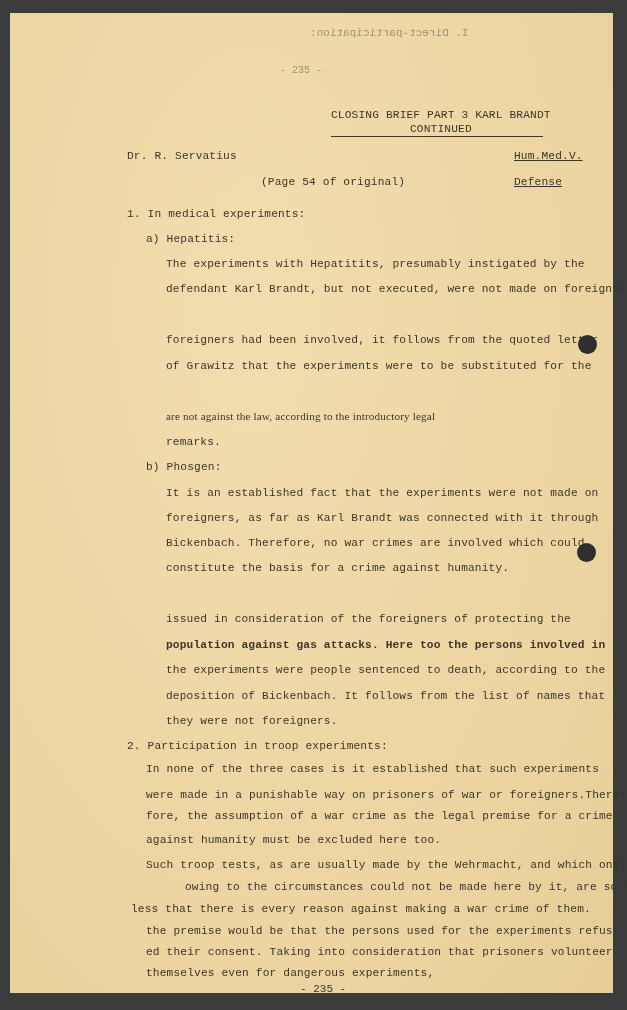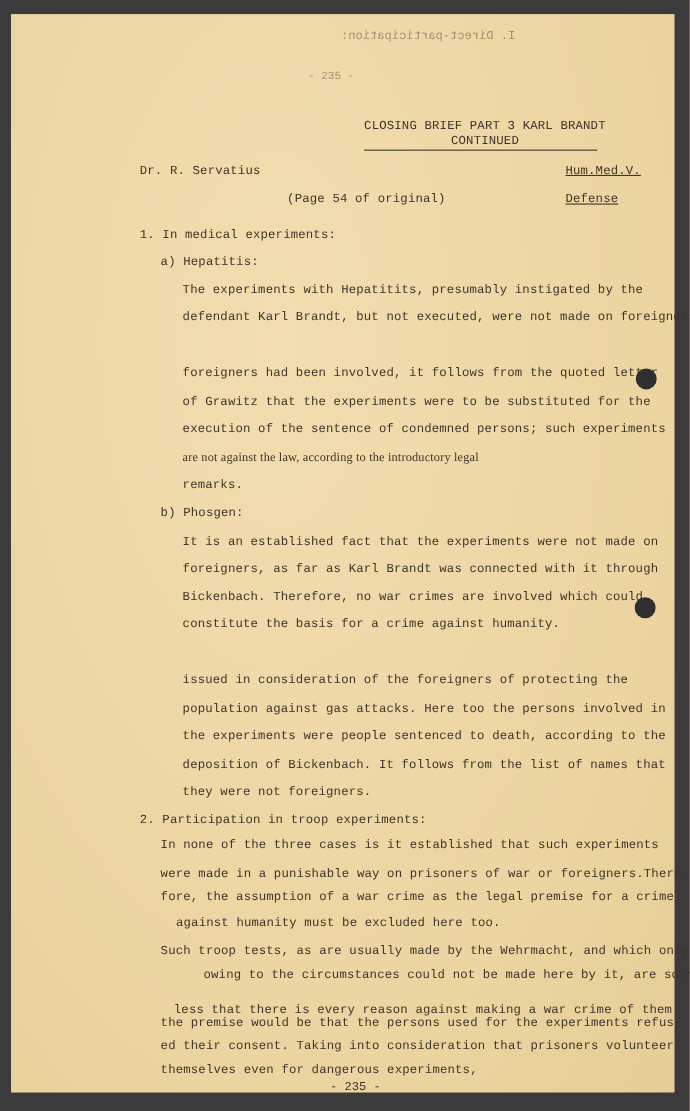--- a/index.html
+++ b/index.html
@@ -47,45 +47,44 @@
   <div class="line" style="left:251px; top:163px;">(Page 54 of original)</div>
   <div class="line ul" style="left:482px; top:163px;">Defense</div>
 
   <div class="line" style="left:117px; top:195px;">1. In medical experiments:</div>
   <div class="line" style="left:136px; top:220px;">a) Hepatitis:</div>
 
   <div class="line" style="left:156px; top:245px;">The experiments with Hepatitits, presumably instigated by the</div>
   <div class="line" style="left:156px; top:270px;">defendant Karl Brandt, but not executed, were not made on foreigners</div>
   <div class="line" style="left:156px; top:321px;">foreigners had been involved, it follows from the quoted letter</div>
   <div class="line" style="left:156px; top:347px;">of Grawitz that the experiments were to be substituted for the</div>
-  <div class="line" style="left:156px; top:372px;">execution of the sentence of condemned persons; such experiments</div>
   <div class="line" style="left:156px; top:397px;font-family:Liberation Serif, serif;">are not against the law, according to the introductory legal</div>
   <div class="line" style="left:156px; top:423px;">remarks.</div>
 
   <div class="line" style="left:136px; top:448px;">b) Phosgen:</div>
 
   <div class="line" style="left:156px; top:474px;">It is an established fact that the experiments were not made on</div>
   <div class="line" style="left:156px; top:499px;">foreigners, as far as Karl Brandt was connected with it through</div>
   <div class="line" style="left:156px; top:524px;">Bickenbach. Therefore, no war crimes are involved which could</div>
   <div class="line" style="left:156px; top:549px;">constitute the basis for a crime against humanity.</div>
   <div class="line" style="left:156px; top:600px;">issued in consideration of the foreigners of protecting the</div>
-  <div class="line" style="left:156px; top:626px;">population against gas attacks. Here too the persons involved in</div>
+  <div class="line" style="left:156px; top:626px;font-weight:bold;">population against gas attacks. Here too the persons involved in</div>
   <div class="line" style="left:156px; top:651px;">the experiments were people sentenced to death, according to the</div>
   <div class="line" style="left:156px; top:677px;">deposition of Bickenbach. It follows from the list of names that</div>
   <div class="line" style="left:156px; top:702px;">they were not foreigners.</div>
 
   <div class="line" style="left:117px; top:727px;">2. Participation in troop experiments:</div>
 
   <div class="line" style="left:136px; top:750px;">In none of the three cases is it established that such experiments</div>
   <div class="line" style="left:136px; top:776px;">were made in a punishable way on prisoners of war or foreigners.There-</div>
   <div class="line" style="left:136px; top:797px;">fore, the assumption of a war crime as the legal premise for a crime</div>
-  <div class="line" style="left:150px; top:821px;">against humanity must be excluded here too.</div>
+  <div class="line" style="left:136px; top:821px;">against humanity must be excluded here too.</div>
   <div class="line" style="left:136px; top:846px;">Such troop tests, as are usually made by the Wehrmacht, and which only</div>
   <div class="line" style="left:136px; top:868px;margin-left:39px;">owing to the circumstances could not be made here by it, are so harm-</div>
-  <div class="line" style="left:148px; top:890px;margin-top:10px;">less that there is every reason against making a war crime of them.</div>
+  <div class="line" style="left:121px; top:890px;">less that there is every reason against making a war crime of them.</div>
   <div class="line" style="left:136px; top:912px;">the premise would be that the persons used for the experiments refus-</div>
   <div class="line" style="left:136px; top:933px;">ed their consent. Taking into consideration that prisoners volunteer</div>
   <div class="line" style="left:136px; top:954px;">themselves even for dangerous experiments,</div>
 
   <div class="footer" style="left:290px; top:970px;">- 235 -</div>
 
   <div class="hole" style="left:568px; top:322px;"></div>
   <div class="hole" style="left:567px; top:530px;"></div>
 </div>
 

